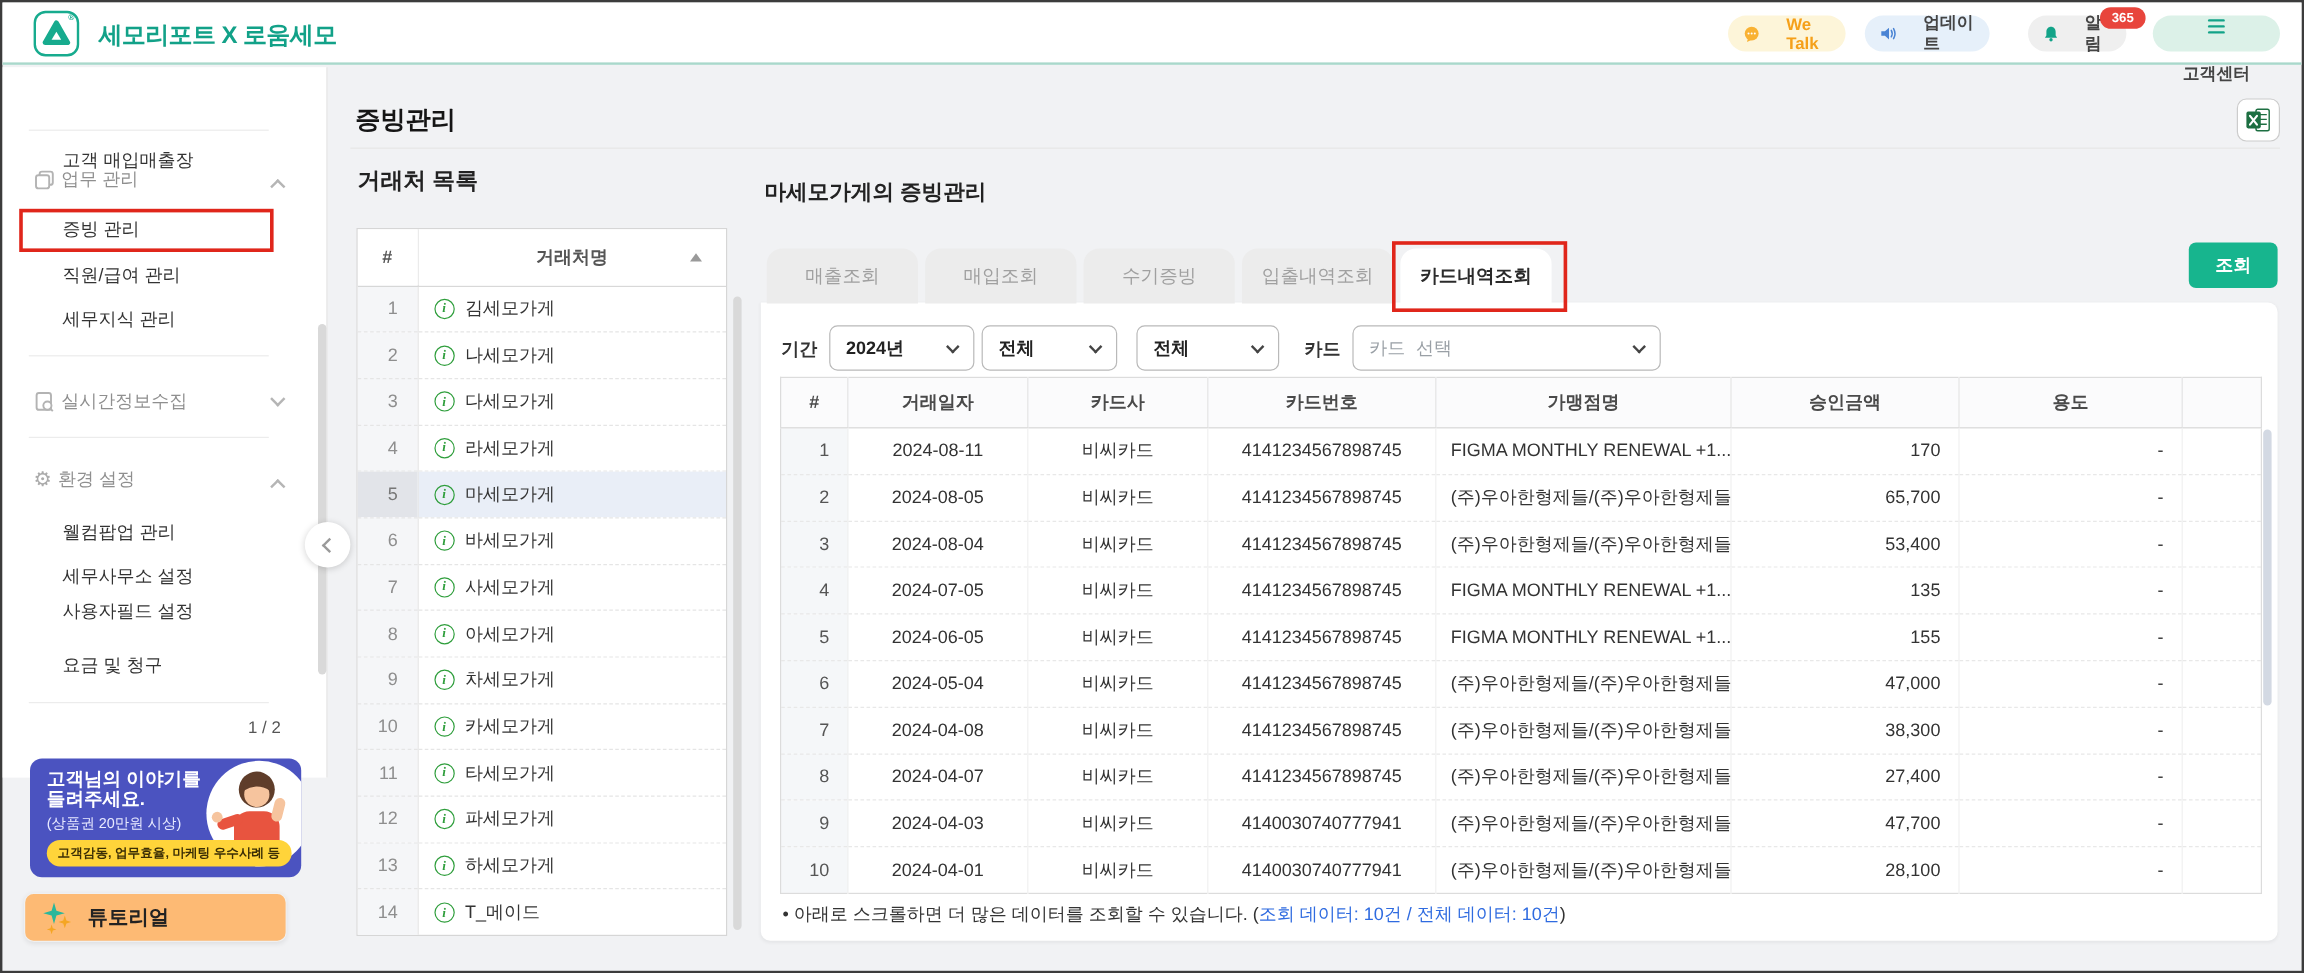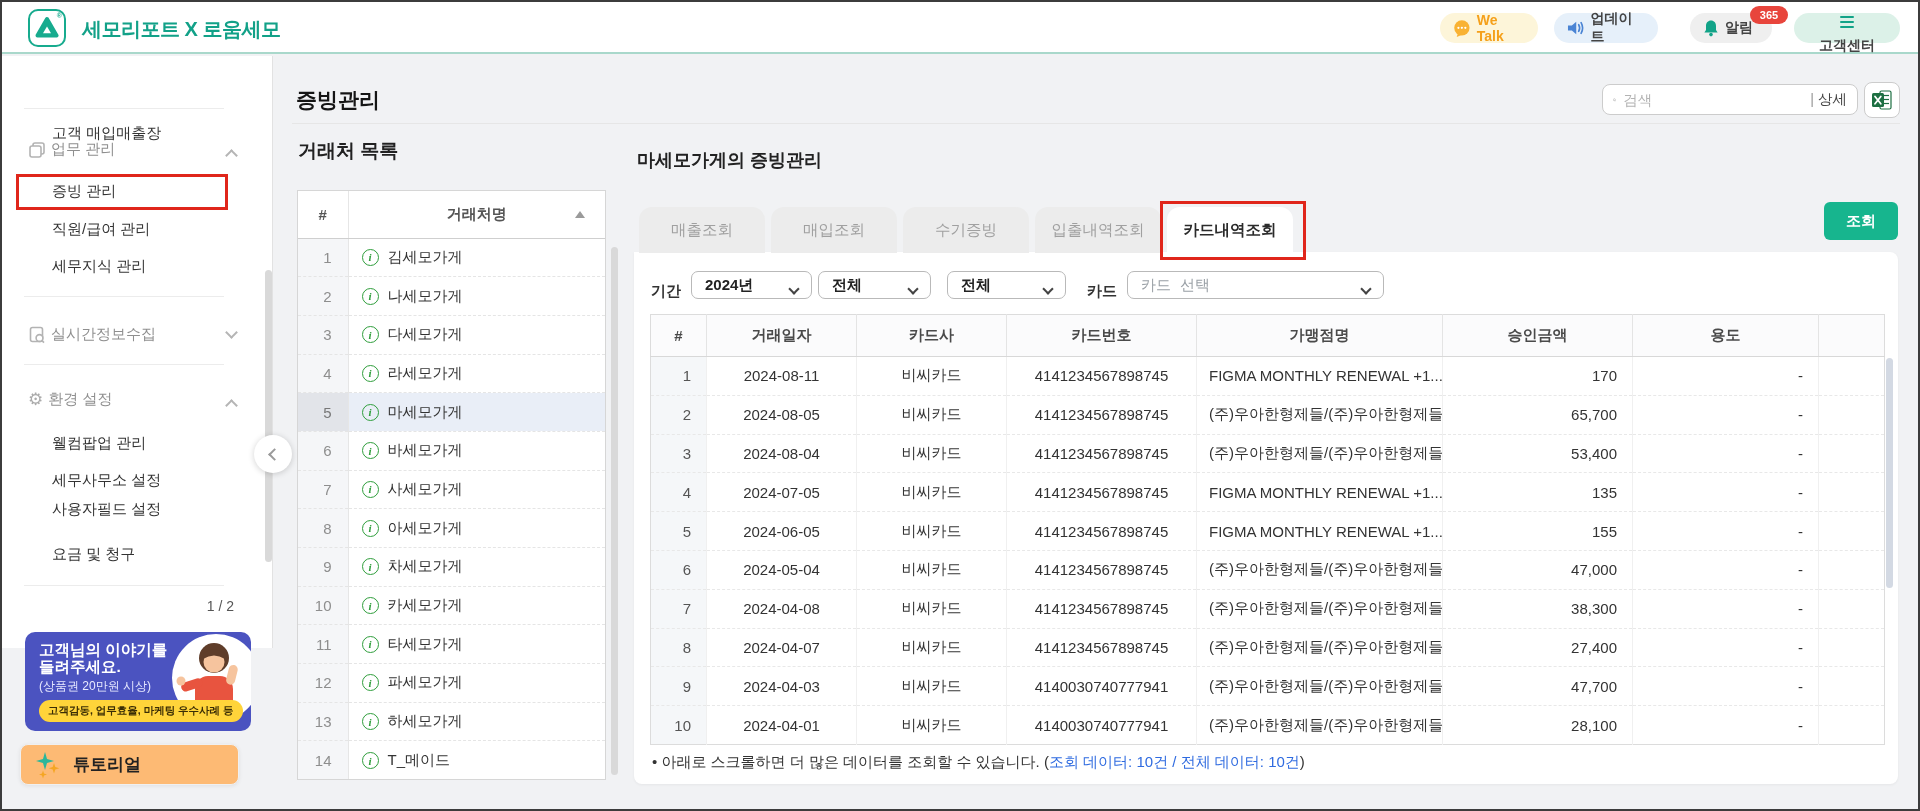--- a/index.html
+++ b/index.html
@@ -9,21 +9,21 @@
           border:2px solid #3c3c3c; overflow:hidden; }
 
   
   .topbar { position:absolute; top:0; left:0; width:100%; height:52px; background:#fff;
             border-bottom:2px solid #a9d8cb; display:flex; align-items:center; z-index:20; }
   .logo-box { position:absolute; left:26px; top:7px; width:38px; height:38px; background:#fff;
               border:2px solid #17ab8e; border-radius:10px; display:flex; align-items:center; justify-content:center; }
   .logo-r { position:absolute; right:2px; top:1px; font-size:7px; color:#17ab8e; font-weight:bold; }
   .brand-title { position:absolute; left:80px; top:14px; font-size:20px; font-weight:bold; color:#12a188; letter-spacing:-0.5px; }
   .pill { position:absolute; top:11px; height:30px; border-radius:15px; display:flex; align-items:center;
-          gap:6px; padding:0 13px; font-size:14px; font-weight:bold; color:#444; cursor:pointer; }
+          gap:22px; padding:0 13px; font-size:14px; font-weight:bold; color:#444; cursor:pointer; }
   .pill-wetalk   { left:1438px; width:98px;  background:#fdf5d9; color:#f5a01a; }
   .pill-update   { left:1552px; width:104px; background:#e6f0fa; }
   .pill-alarm    { left:1688px; width:82px;  background:#efefef; }
   .pill-support  { left:1792px; width:106px; background:#dcf1e8;flex-direction:column; }
   .badge { position:absolute; left:1748px; top:4px; min-width:38px; height:18px; background:#e8453c;
            border-radius:9px; color:#fff; font-size:11px; font-weight:bold; display:flex;
            align-items:center; justify-content:center; padding:0 5px; z-index:25; }
   .hamburger span { display:block; width:14px; height:2.5px; background:#12a388; border-radius:2px; margin:2.5px 0; }
 
   
@@ -97,21 +97,21 @@
   .tabs { position:absolute; left:637px; top:205px; display:flex; gap:6px; z-index:6; }
   .tab { width:126px; height:46px; background:#ececec; border-radius:13px 13px 0 0; display:flex;
          align-items:center; justify-content:center; font-size:15.5px; font-weight:500; color:#a0a0a0; cursor:pointer; }
   .tab.active { background:#fff; color:#2b2b2b; font-weight:bold; }
   .btn-search { position:absolute; left:1822px; top:200px; width:74px; height:38px; background:#17b58e;
                 color:#fff; font-size:15px; font-weight:bold; border:none; border-radius:6px; cursor:pointer; z-index:6; }
   .card { position:absolute; left:632px; top:250px; width:1264px; height:532px; background:#fff;
           border-radius:0 8px 8px 8px; box-shadow:0 1px 3px rgba(0,0,0,.05); z-index:4; }
 
   .flt-label { position:absolute; font-size:15px; font-weight:bold; color:#333; top:280px; z-index:6; }
-  .select { position:absolute; top:269px; height:28px; background:#fff; border:1px solid #b9b9b9; border-radius:7px;
+  .select { position:absolute; top:269px; height:38px; background:#fff; border:1px solid #b9b9b9; border-radius:7px;
             display:flex; align-items:center; padding:0 26px 0 13px; font-size:15px; font-weight:600; color:#222;
             cursor:pointer; z-index:6; }
   .select .ph { color:#9aa0a6; font-weight:normal; }
   .select .sc { position:absolute; right:13px; top:13px; width:8px; height:8px;
                 border-right:2px solid #444; border-bottom:2px solid #444; transform:rotate(45deg); }
 
   .dtable-wrap { position:absolute; left:648px; top:312px; width:1234px; z-index:6; }
   .dtable { width:1234px; border-collapse:collapse; table-layout:fixed; border:1px solid #dcdcdc; }
   .dtable th { height:42px; background:#fbfbfc; font-size:15px; font-weight:bold; color:#4a4a4a;
                border-bottom:1px solid #d8d8d8; border-left:1px solid #e4e4e4; }
@@ -248,30 +248,20 @@
       <span class="label">튜토리얼</span>
     </div>
   </div>
 
   <div class="v-scroll" style="left:263px; top:268px; width:7px; height:292px;"></div>
   <div class="collapse-btn">
     <span class="c"></span>
   </div>
 
   <div class="page-title">증빙관리</div>
-  <div class="search-box">
-    <svg width="16" height="16" viewBox="0 0 16 16">
-      <circle cx="6.7" cy="6.7" r="5.2" fill="none" stroke="#8a8a8a" stroke-width="1.8"></circle>
-      <line x1="10.6" y1="10.6" x2="14.6" y2="14.6" stroke="#8a8a8a" stroke-width="1.8" stroke-linecap="round"></line>
-    </svg>
-    <input type="text" placeholder="검색" style="">
-    <span class="search-detail">
-      <span class="bar">|</span><span>상세</span>
-    </span>
-  </div>
   <div class="excel-btn">
     <svg width="22" height="22" viewBox="0 0 22 22">
       <rect x="9" y="2" width="11" height="18" rx="1.5" fill="#ffffff" stroke="#1d6f42" stroke-width="1.2"></rect>
       <line x1="11" y1="6.5" x2="18" y2="6.5" stroke="#1d6f42" stroke-width="1.2"></line>
       <line x1="11" y1="10.5" x2="18" y2="10.5" stroke="#1d6f42" stroke-width="1.2"></line>
       <line x1="11" y1="14.5" x2="18" y2="14.5" stroke="#1d6f42" stroke-width="1.2"></line>
       <rect x="1" y="4" width="12" height="14" rx="1.5" fill="#1d6f42"></rect>
       <path d="M4 7.5 L9.8 14.8 M9.8 7.5 L4 14.8" stroke="#fff" stroke-width="1.8" stroke-linecap="round"></path>
     </svg>
   </div>

